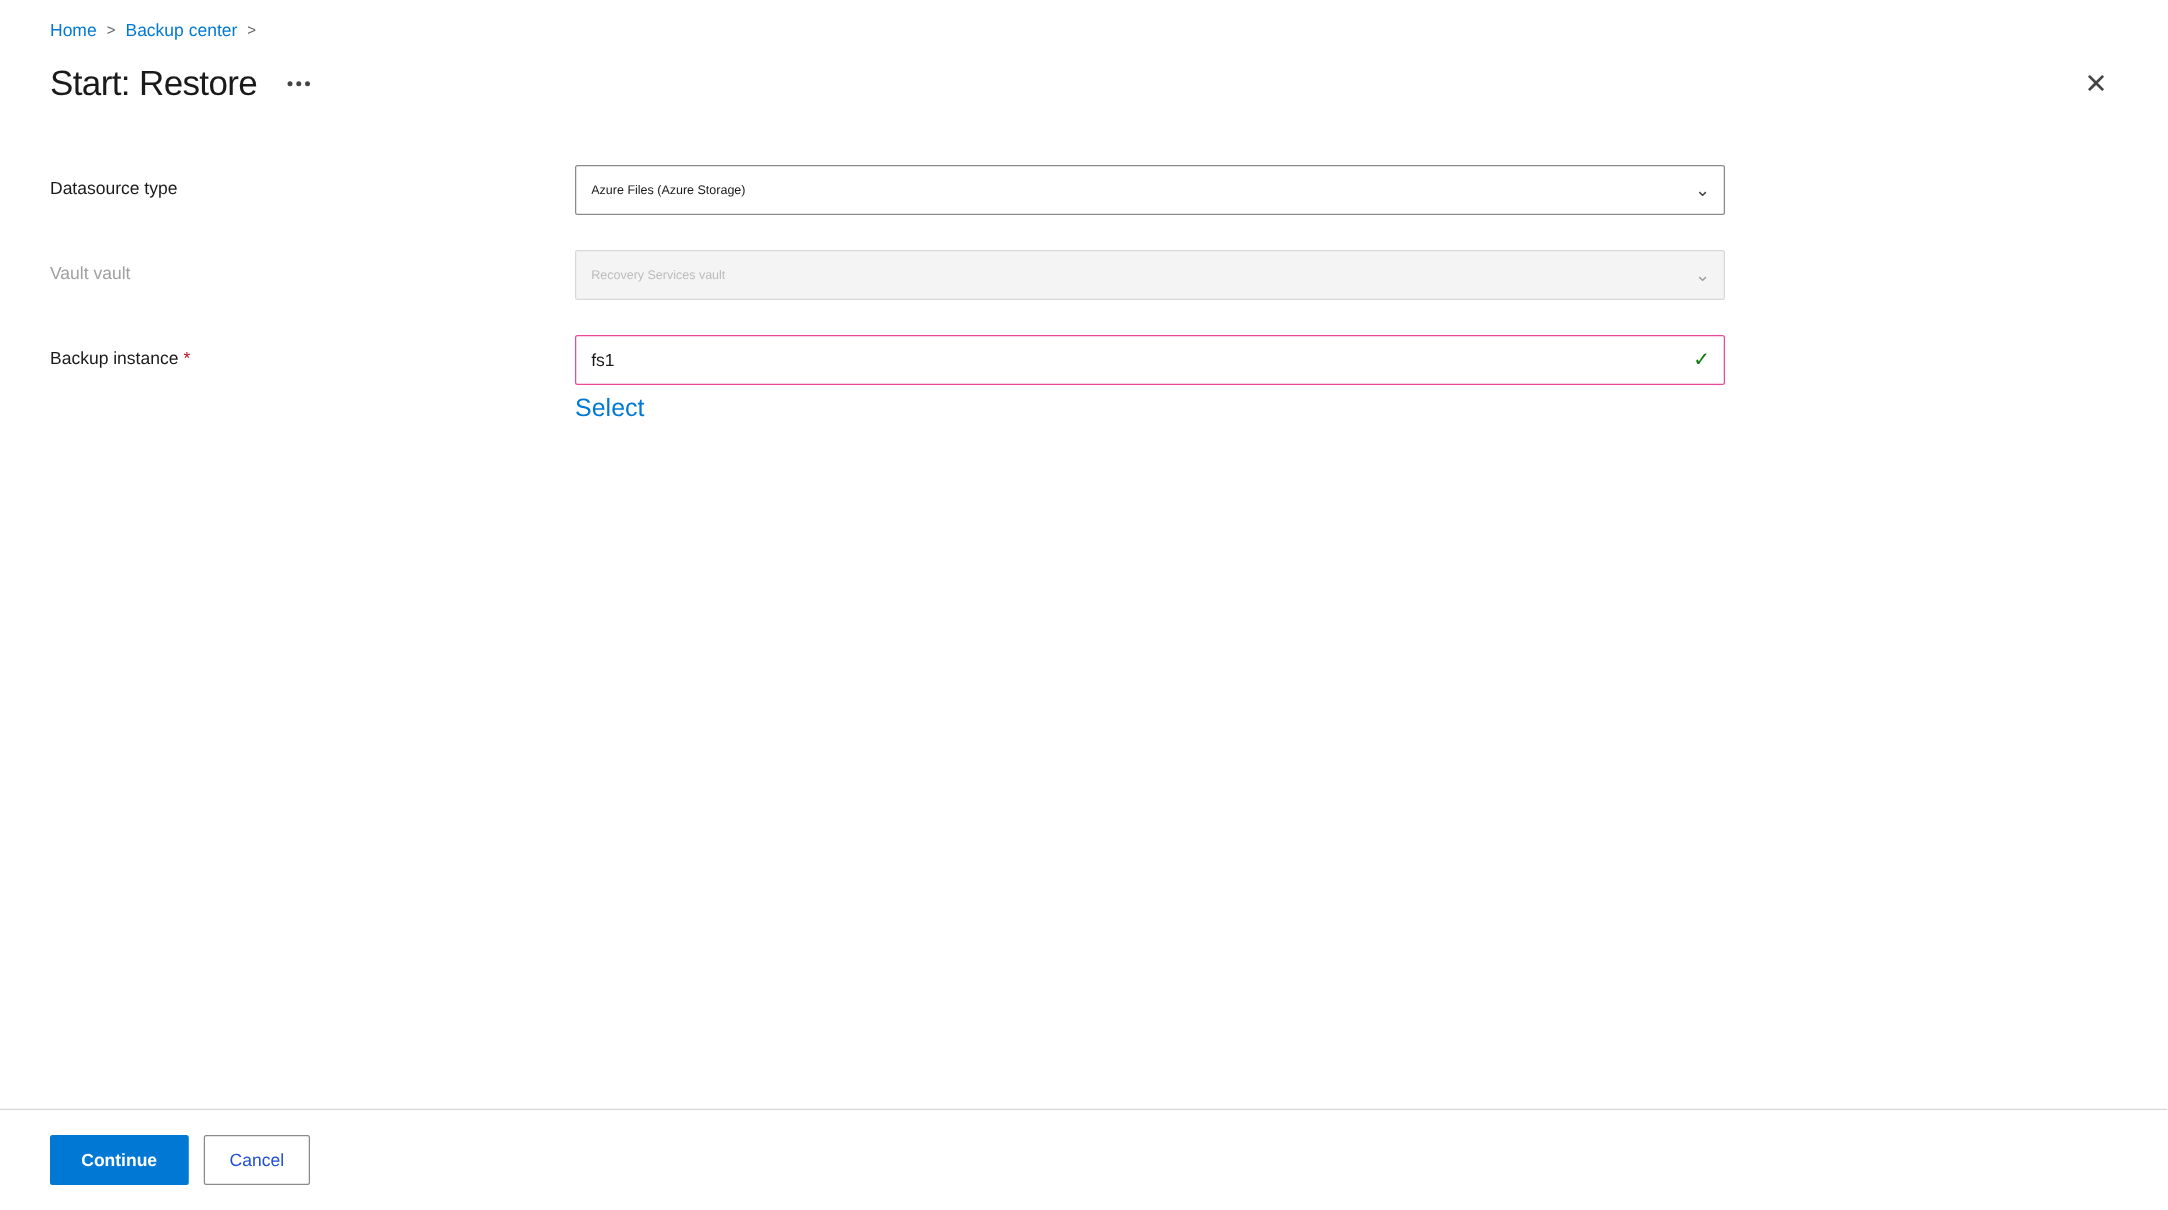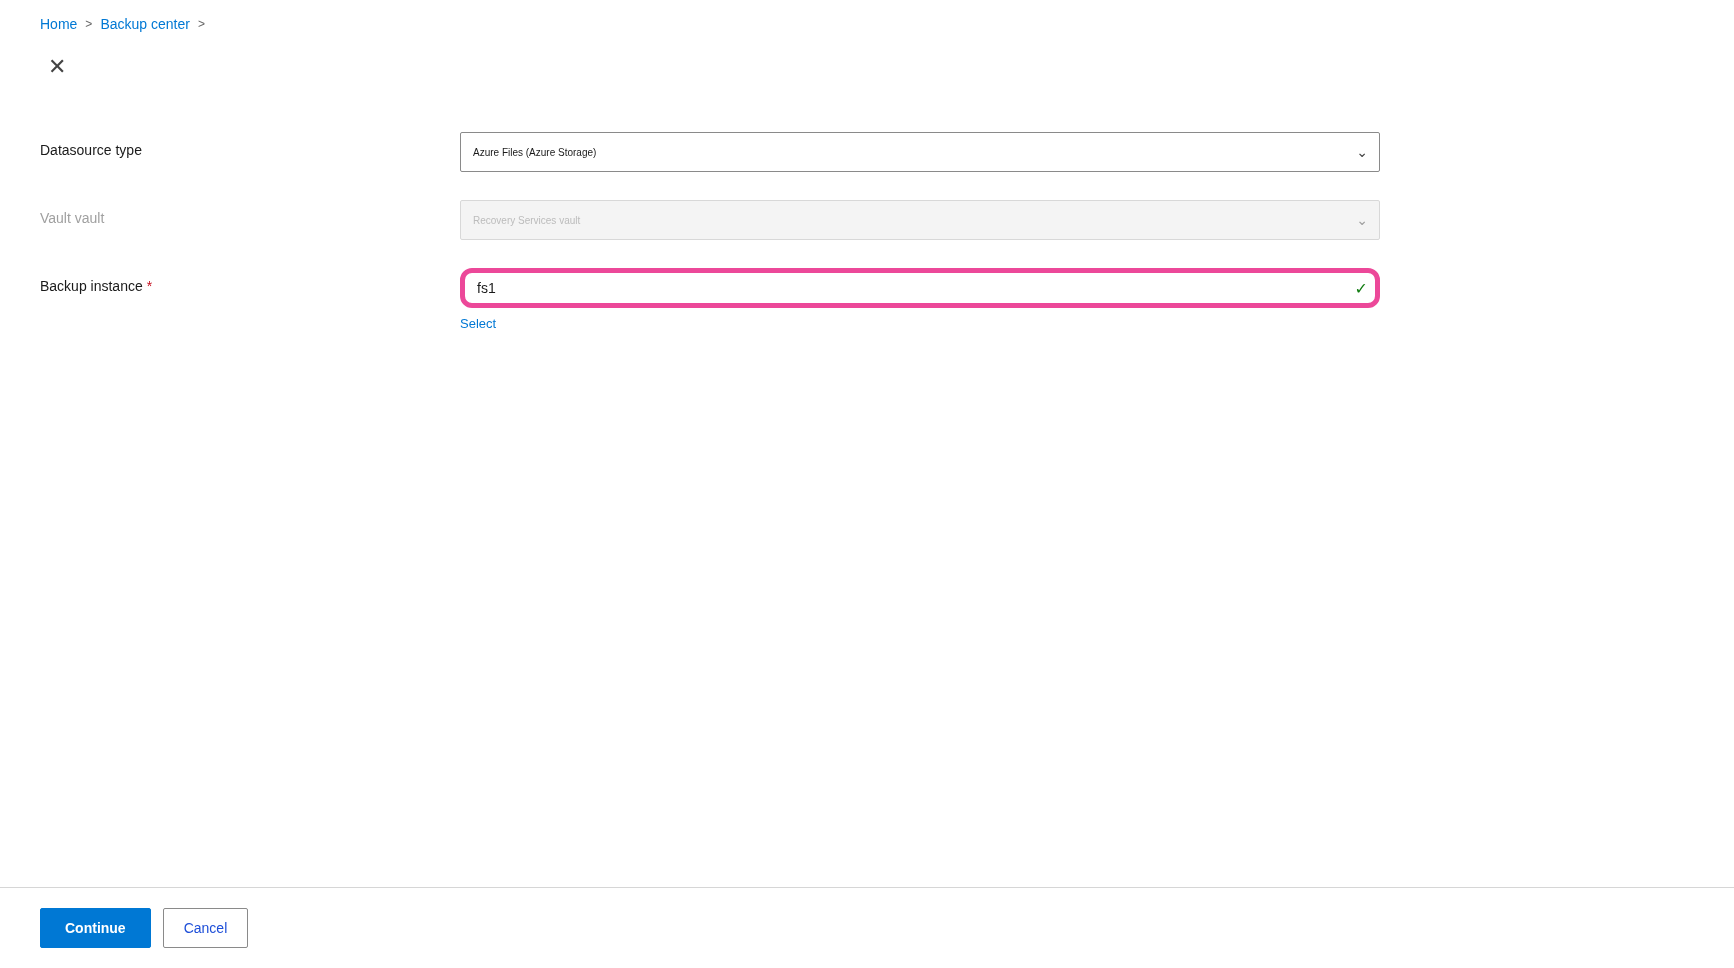--- a/index.html
+++ b/index.html
@@ -172,41 +172,41 @@
     }
 
     .input-with-check {
       position: relative;
       width: 100%;
     }
 
     .input-with-check input {
       width: 100%;
       height: 40px;
-      border: 5px solid #ec4899;
-      border-radius: 12px;
+      border: 1px solid #ec4899;
+      border-radius: 2px;
       background: #ffffff;
       font-size: 14px;
       color: #1a1a1a;
       padding: 0 40px 0 12px;
     }
 
     .input-check-icon {
       position: absolute;
       right: 12px;
       top: 50%;
       transform: translateY(-50%);
       color: #107c10;
       font-size: 16px;
       pointer-events: none;
     }
 
     .select-link {
       color: #0078d4;
-      font-size: 13px;
+      font-size: 20px;
       cursor: pointer;
       text-decoration: none;
       padding-top: 4px;
     }
 
     .footer {
       border-top: 1px solid #d6d6d6;
       padding: 20px 40px;
       display: flex;
       align-items: center;
@@ -254,20 +254,28 @@
 <div class="main-content">
 
   <nav class="breadcrumb">
     <a class="breadcrumb-link">Home</a>
     <span class="breadcrumb-separator">&gt;</span>
     <a class="breadcrumb-link">Backup center</a>
     <span class="breadcrumb-separator">&gt;</span>
   </nav>
 
   <div class="page-header">
+    <div class="page-header-left">
+      <h1 class="page-title">Start: Restore</h1>
+      <button class="more-options-btn" title="More options">
+        <span class="dot"></span>
+        <span class="dot"></span>
+        <span class="dot"></span>
+      </button>
+    </div>
     <button class="close-btn">✕</button>
   </div>
 
   <div class="form-section">
 
     <div class="form-row">
       <label class="form-label">Datasource type</label>
       <div class="form-control-wrapper">
         <div class="select-wrapper">
           <select>

